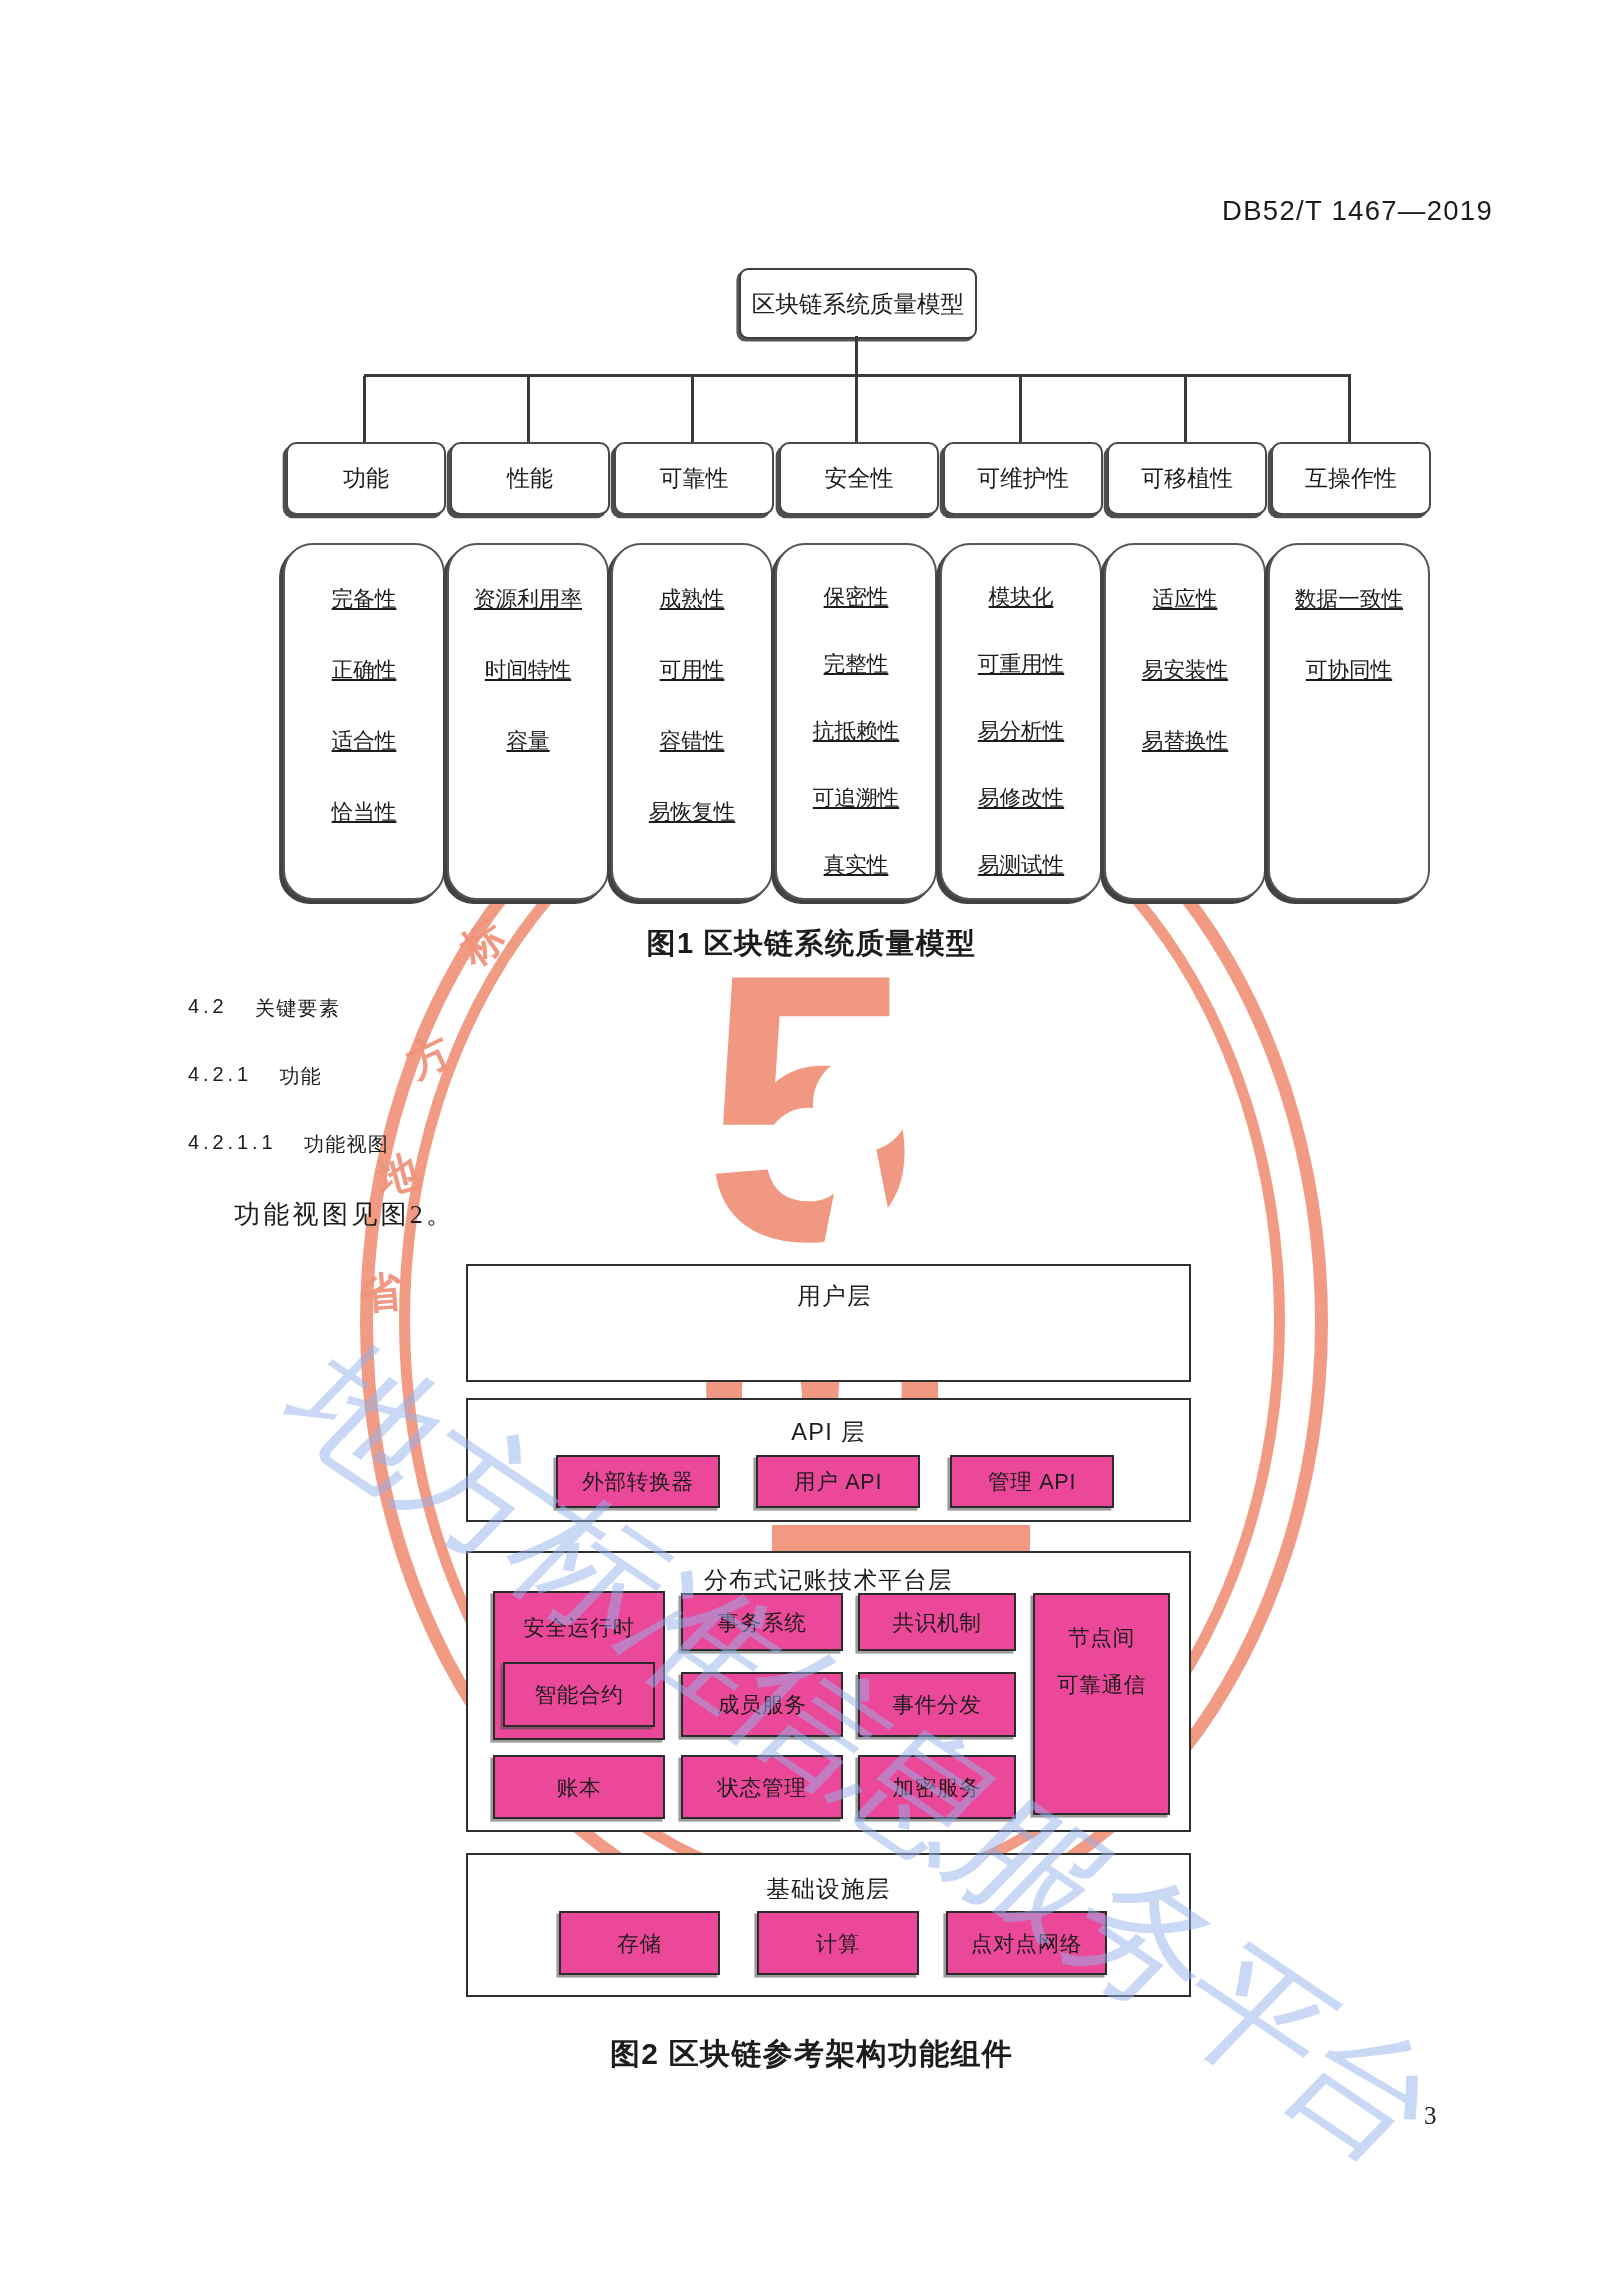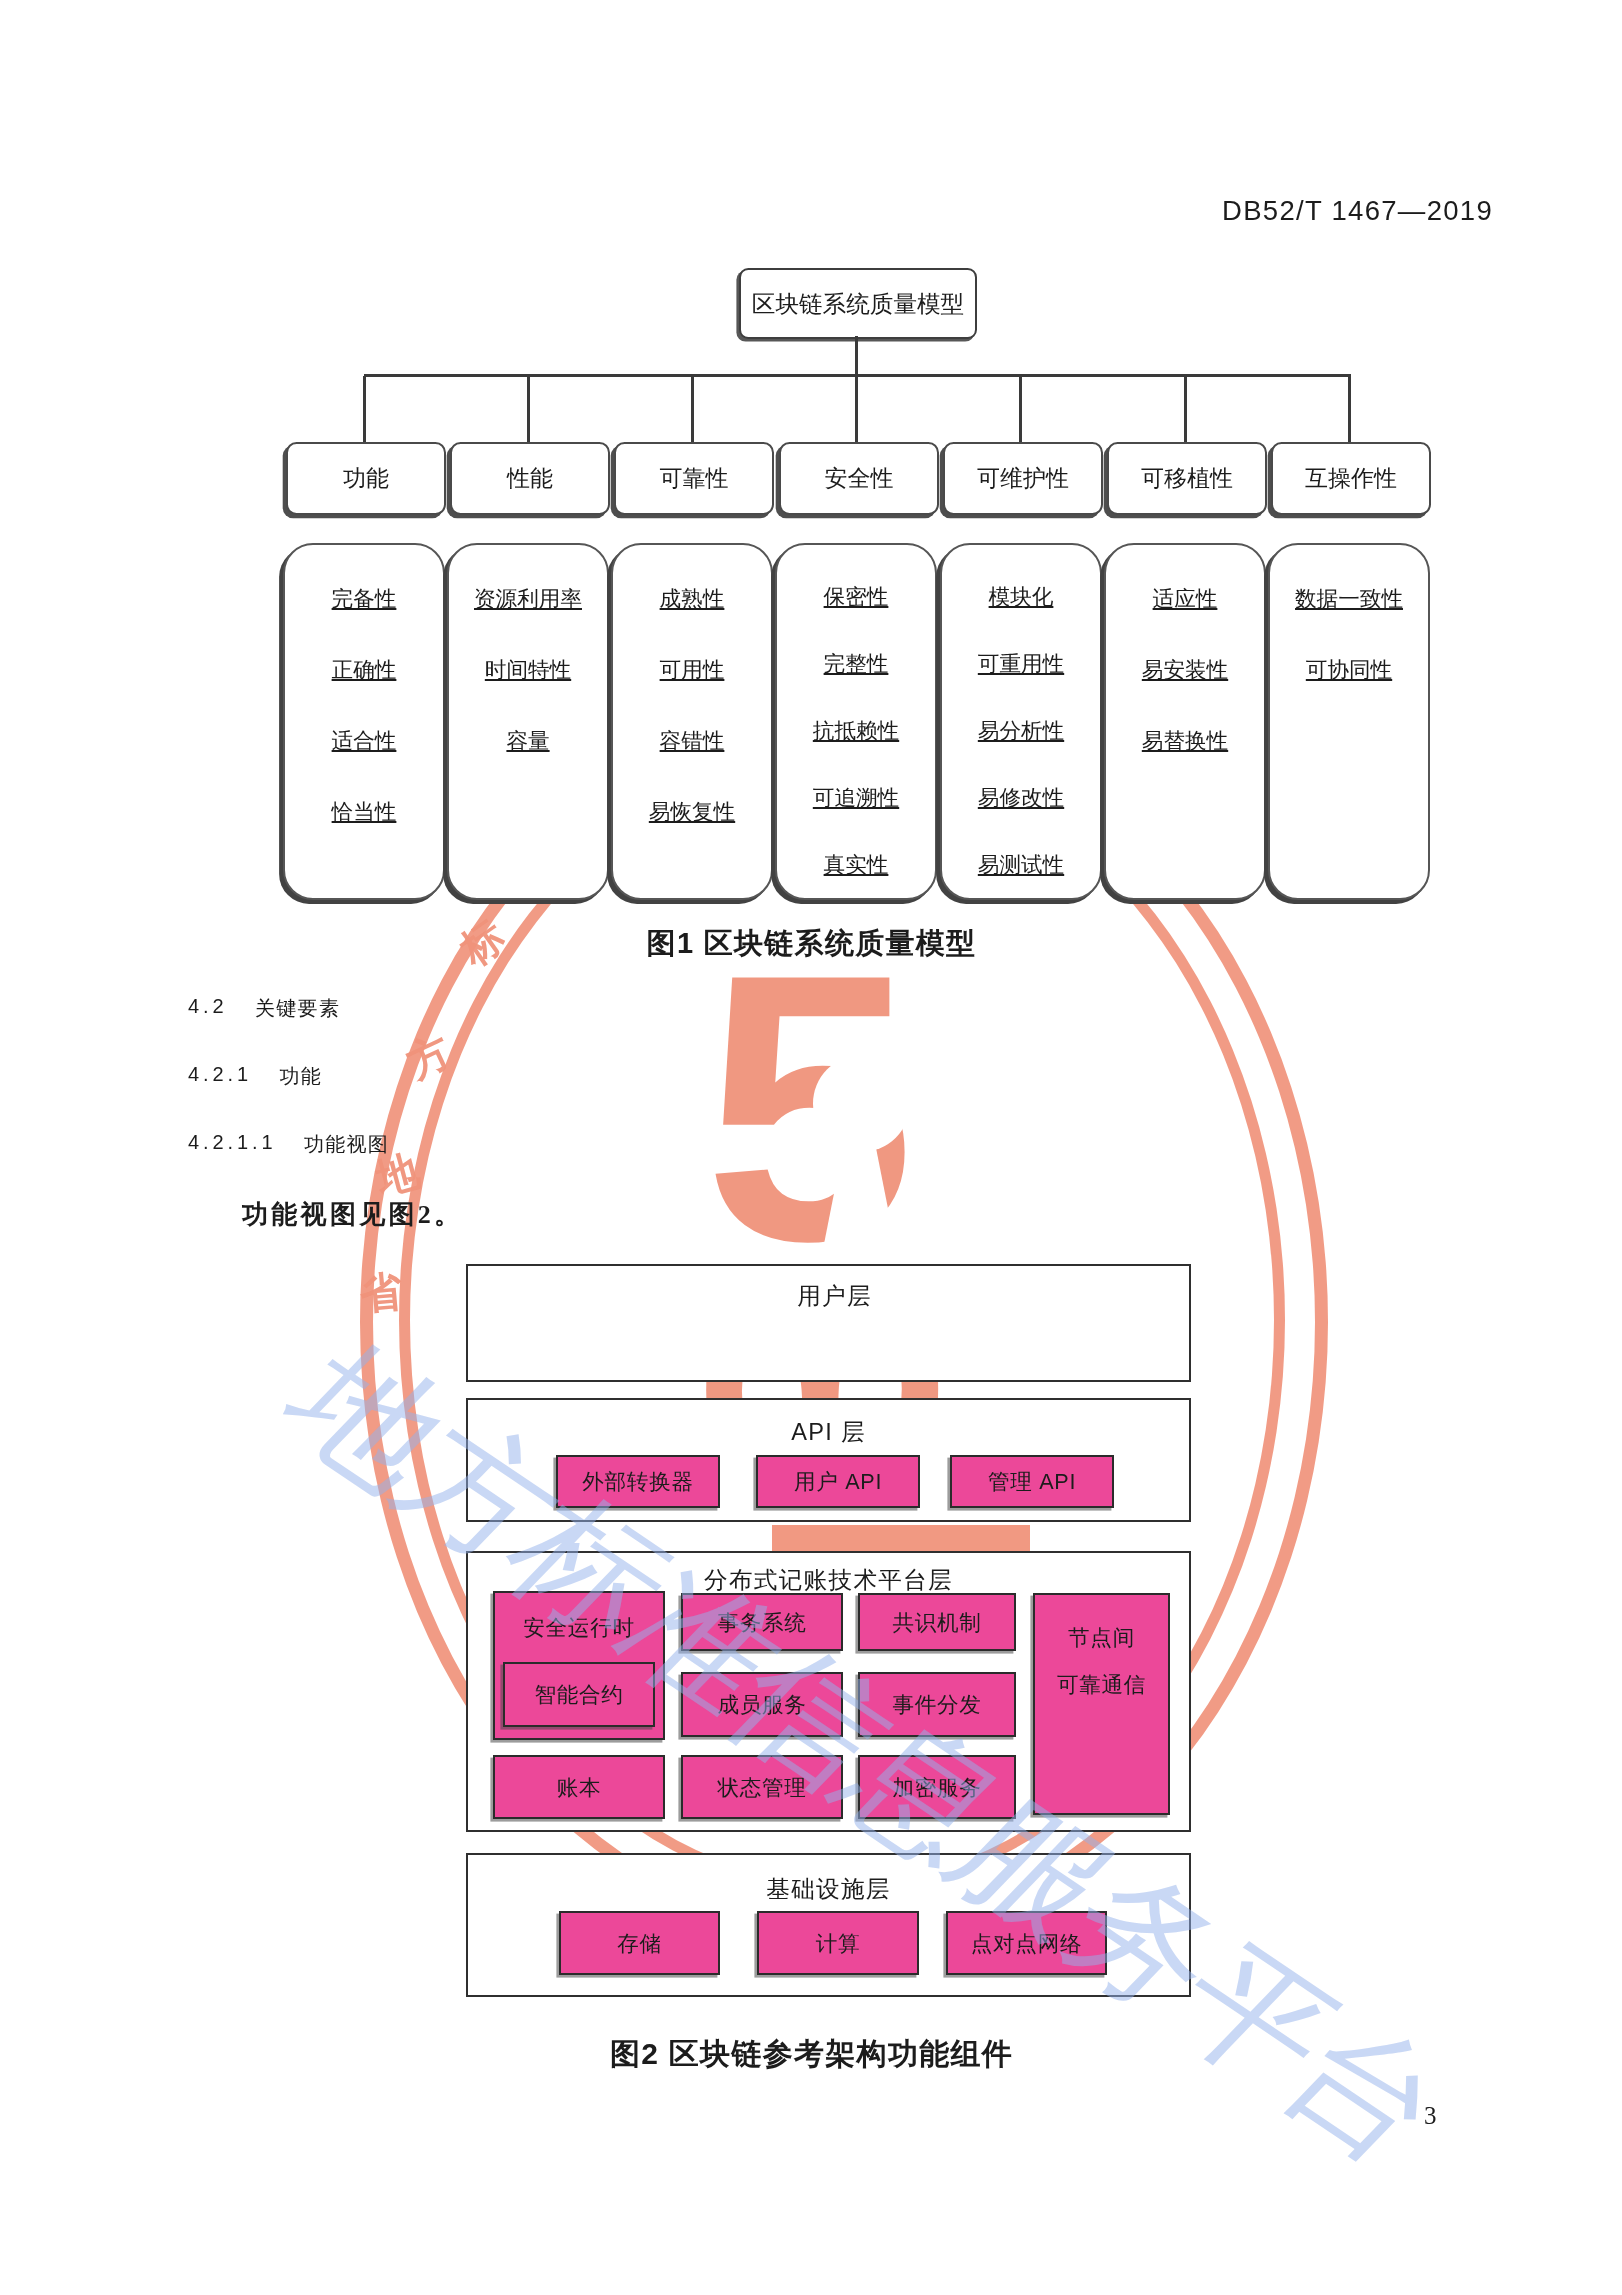--- a/index.html
+++ b/index.html
@@ -177,21 +177,21 @@
     <span>关键要素</span>
   </div>
   <div class="abs content heading" style="left:188px;top:1063px;">
     <span class="num">4.2.1</span>
     <span>功能</span>
   </div>
   <div class="abs content heading" style="left:188px;top:1131px;">
     <span class="num">4.2.1.1</span>
     <span>功能视图</span>
   </div>
-  <div class="abs content bodytext" style="left:242px;top:1197px;font-weight:bold;">功能视图见图2。</div>
+  <div class="abs content bodytext" style="left:234px;top:1197px;">功能视图见图2。</div>
 
   <div class="abs content f2layer" style="left:466px;top:1264px;width:725px;height:118px;padding-top:14.4px;padding-left:12px;">
     <span class="f2title">用户层</span>
   </div>
 
   <div class="abs content f2layer" style="left:466px;top:1398px;width:725px;height:124px;padding-top:15.7px;">
     <span class="f2title">API 层</span>
   </div>
   <div class="abs content f2box" style="left:556px;top:1455px;width:164px;height:53px;">
     <span>外部转换器</span>

